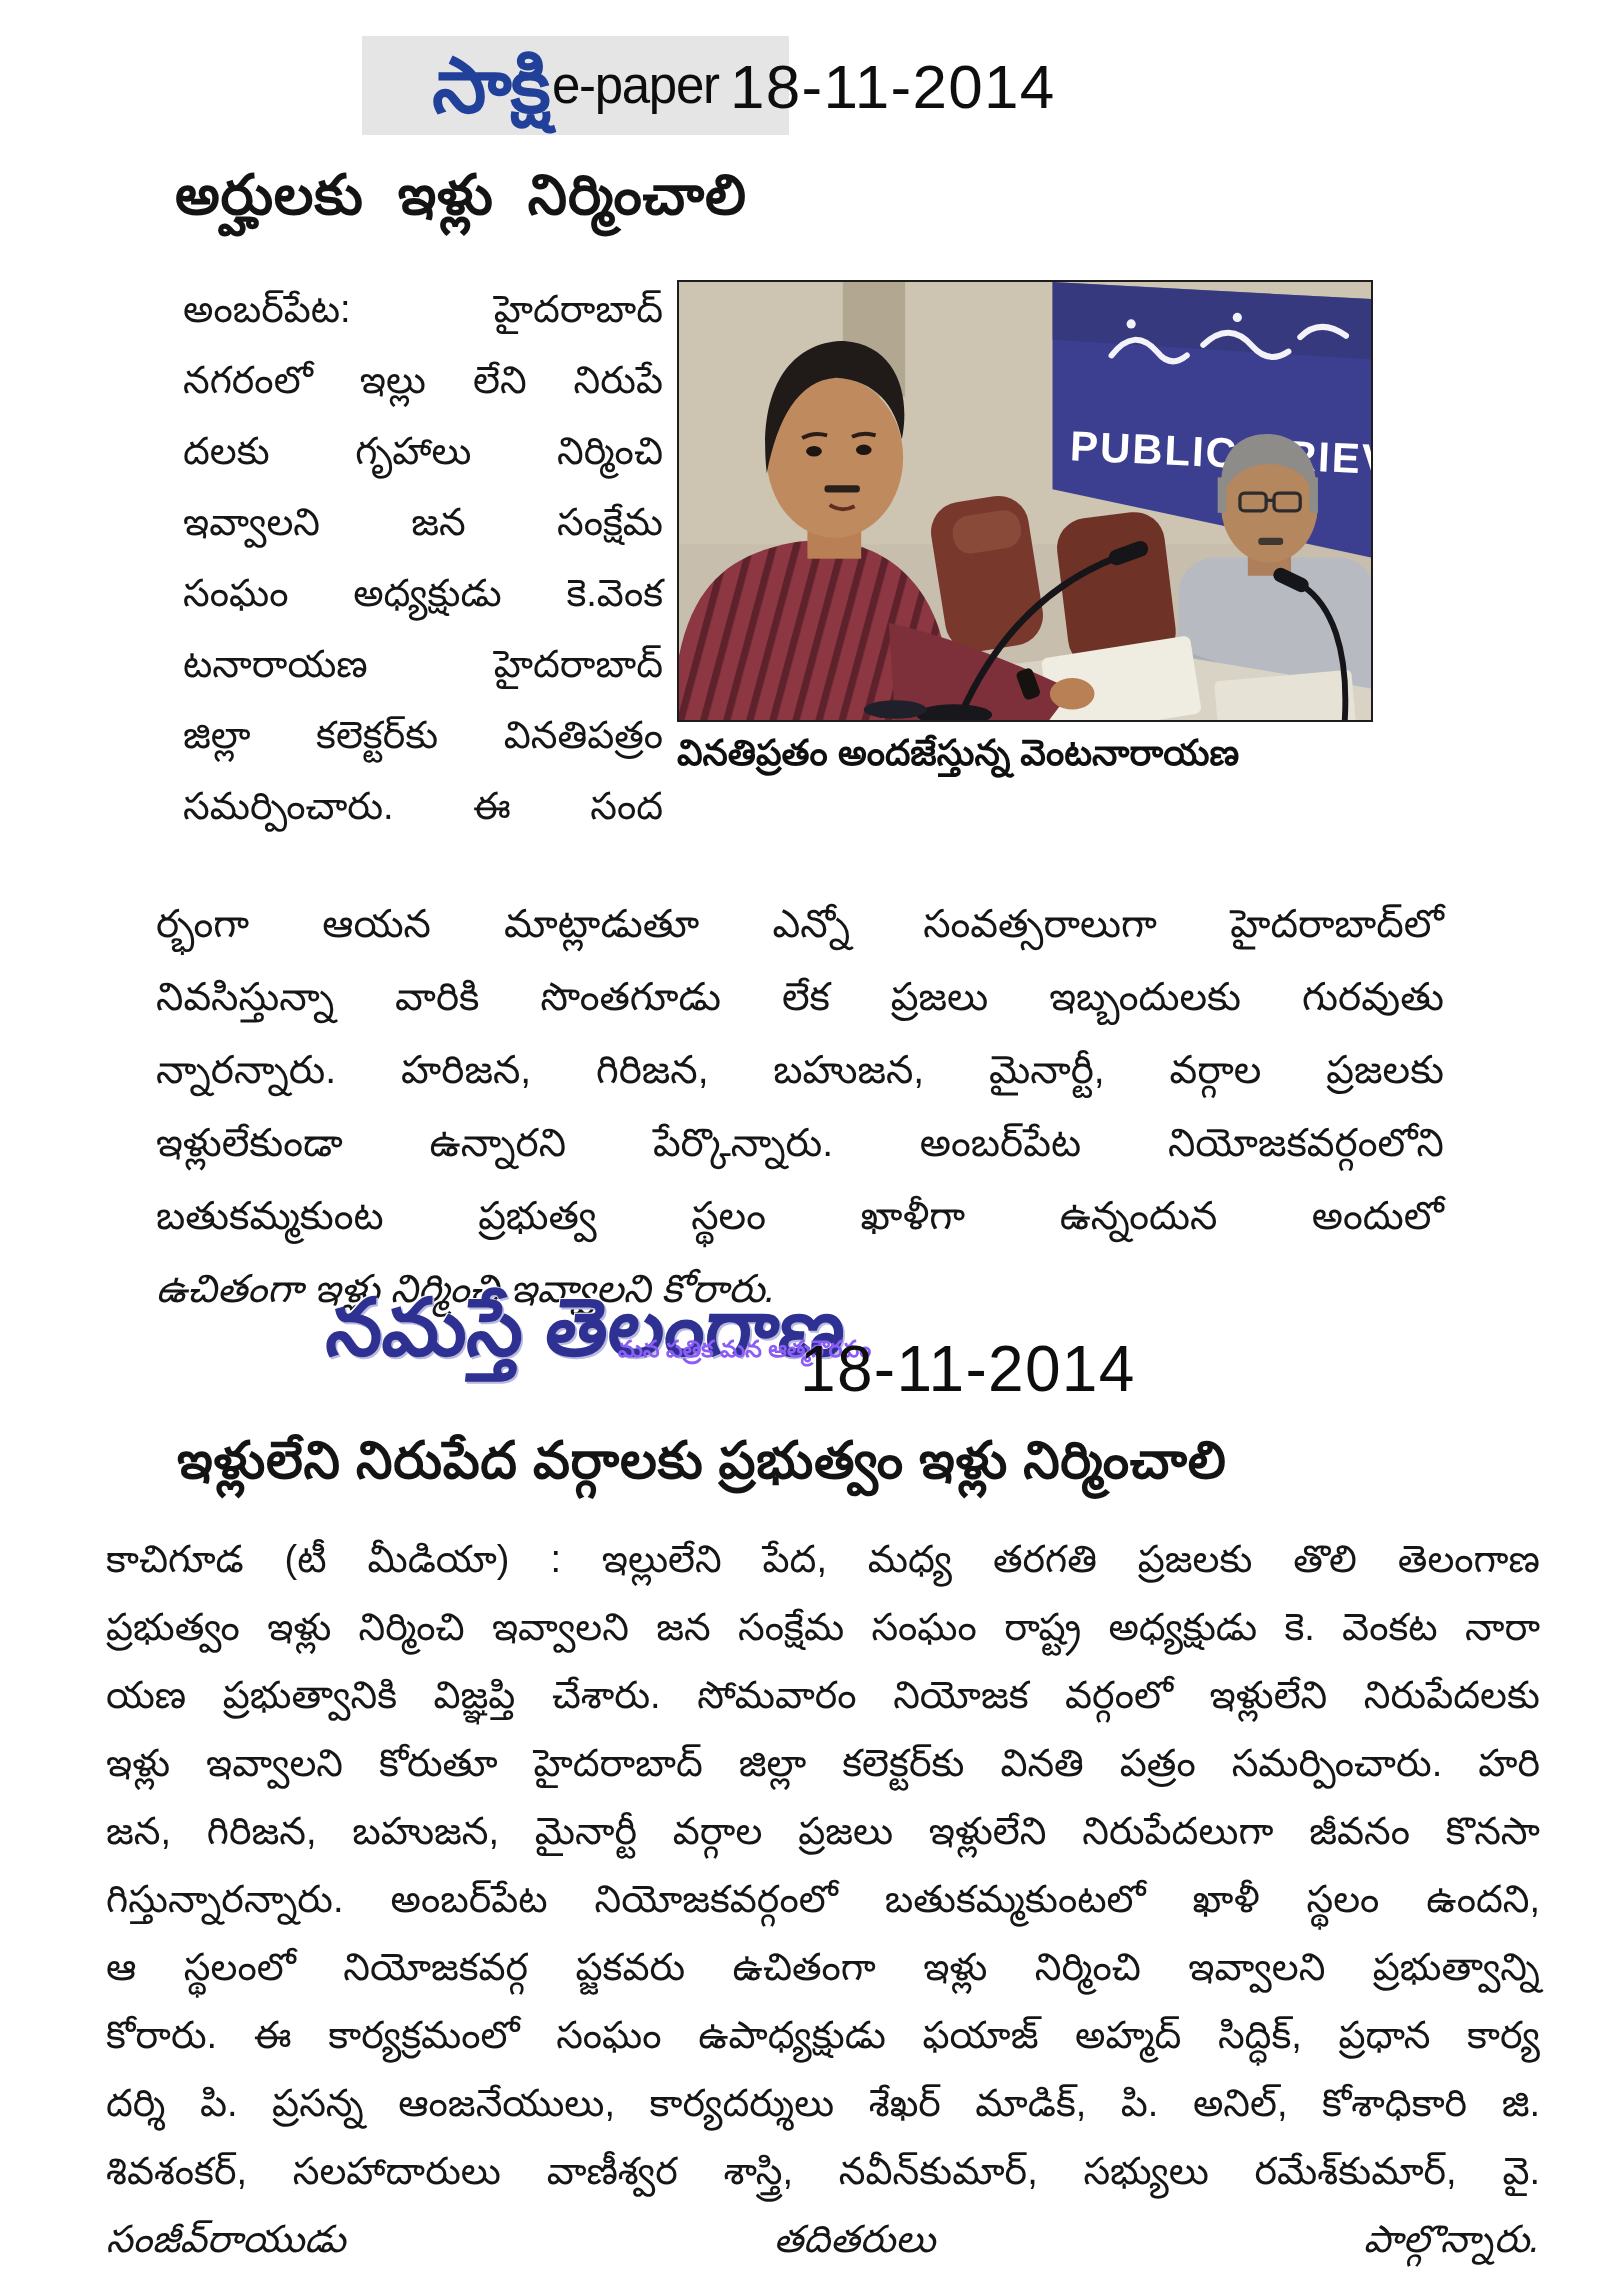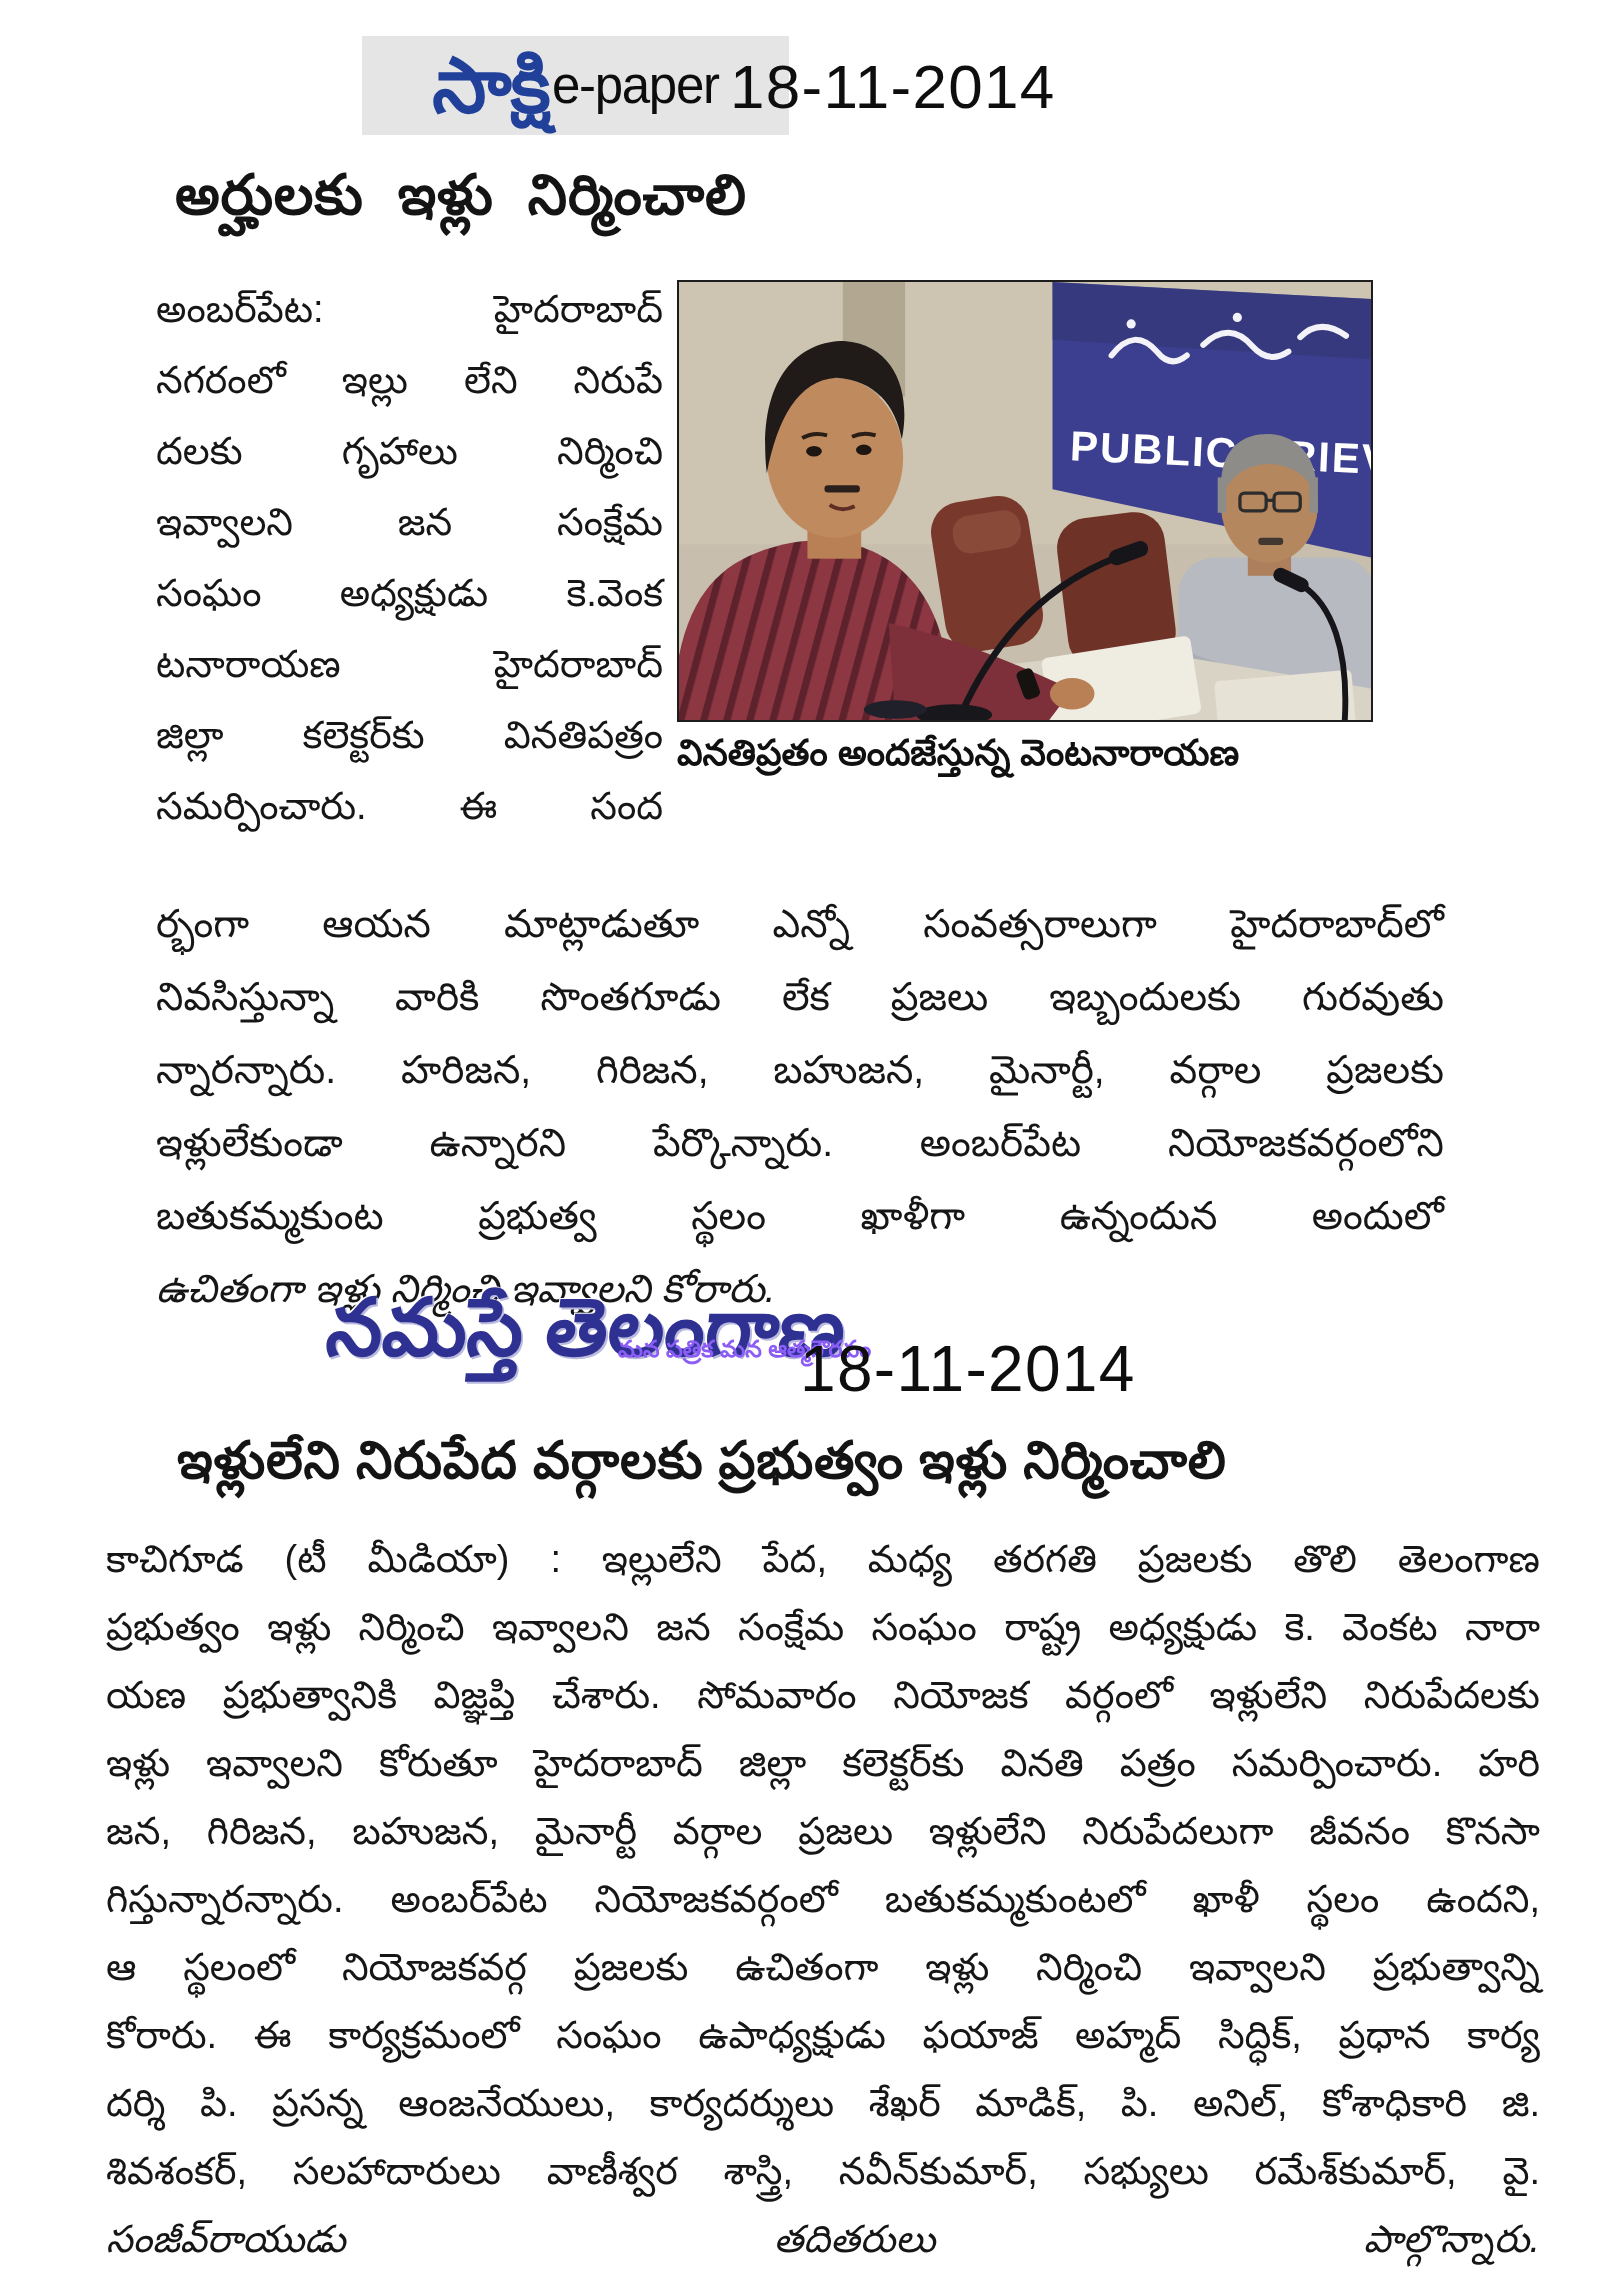--- a/index.html
+++ b/index.html
@@ -12,21 +12,21 @@
   .sakshi-te{font-size:77px;font-weight:800;color:#20409a;line-height:1;letter-spacing:-1.3px;}
   .sakshi-ep{font-size:51px;font-weight:500;color:#0d0d0d;line-height:1;margin-left:2.6px;letter-spacing:-1.3px;}
   .date{position:absolute;color:#0e0e0e;white-space:nowrap;letter-spacing:1.3px;}
   .date1{left:730px;top:51px;font-size:62px;}
   .date2{left:800px;top:1332px;font-size:64px;}
 
   
   .headline1{position:absolute;left:175px;top:165px;margin:0;font-size:56px;font-weight:800;
              color:#141414;white-space:nowrap;letter-spacing:0.7px;font-family:Liberation Mono, monospace;}
   .col1{position:absolute;left:156px;top:274px;width:507px;}
-  .col1 .line{font-size:38px;line-height:71px;text-align:justify;text-align-last:justify;white-space:normal;}
+  .col1 .line{font-size:38px;line-height:71px;text-align:justify;text-align-last:justify;white-space:normal;margin-left:27px;}
   .photo{position:absolute;left:677px;top:280px;width:696px;height:442px;margin:0;
          border:2.6px solid #1d1d1d;box-sizing:border-box;background:#c8bead;}
   .photo svg{display:block;width:100%;height:100%;}
   .caption{position:absolute;left:677px;top:732px;width:720px;font-size:36px;font-weight:700;color:#101010;white-space:nowrap;}
   .body1{position:absolute;left:156px;top:887px;width:1288px;}
   .body1 .line{font-size:39px;line-height:73px;text-align:justify;text-align-last:justify;}
   .line.lastline{text-align-last:left;font-style:italic;}
 
   
   .nt-logo{position:absolute;left:327px;top:1288px;}
@@ -166,21 +166,21 @@
 
   <h2 class="headline2">ఇళ్లులేని నిరుపేద వర్గాలకు ప్రభుత్వం ఇళ్లు నిర్మించాలి</h2>
 
   <div class="body2">
     <div class="line">కాచిగూడ (టీ మీడియా) : ఇల్లులేని పేద, మధ్య తరగతి ప్రజలకు తొలి తెలంగాణ</div>
     <div class="line">ప్రభుత్వం ఇళ్లు నిర్మించి ఇవ్వాలని జన సంక్షేమ సంఘం రాష్ట్ర అధ్యక్షుడు కె. వెంకట నారా</div>
     <div class="line">యణ ప్రభుత్వానికి విజ్ఞప్తి చేశారు. సోమవారం నియోజక వర్గంలో ఇళ్లులేని నిరుపేదలకు</div>
     <div class="line">ఇళ్లు ఇవ్వాలని కోరుతూ హైదరాబాద్ జిల్లా కలెక్టర్‌కు వినతి పత్రం సమర్పించారు. హరి</div>
     <div class="line">జన, గిరిజన, బహుజన, మైనార్టీ వర్గాల ప్రజలు ఇళ్లులేని నిరుపేదలుగా జీవనం కొనసా</div>
     <div class="line">గిస్తున్నారన్నారు. అంబర్‌పేట నియోజకవర్గంలో బతుకమ్మకుంటలో ఖాళీ స్థలం ఉందని,</div>
-    <div class="line">ఆ స్థలంలో నియోజకవర్గ ప్రజలకు ఉచితంగా ఇళ్లు నిర్మించి ఇవ్వాలని ప్రభుత్వాన్ని</div>
+    <div class="line">ఆ స్థలంలో నియోజకవర్గ ప్జకవరు ఉచితంగా ఇళ్లు నిర్మించి ఇవ్వాలని ప్రభుత్వాన్ని</div>
     <div class="line">కోరారు. ఈ కార్యక్రమంలో సంఘం ఉపాధ్యక్షుడు ఫయాజ్ అహ్మద్ సిద్ధిక్, ప్రధాన కార్య</div>
     <div class="line">దర్శి పి. ప్రసన్న ఆంజనేయులు, కార్యదర్శులు శేఖర్ మాడిక్, పి. అనిల్, కోశాధికారి జి.</div>
     <div class="line">శివశంకర్, సలహాదారులు వాణీశ్వర శాస్త్రి, నవీన్‌కుమార్, సభ్యులు రమేశ్‌కుమార్, వై.</div>
     <div class="line lastline">సంజీవ్‌రాయుడు తదితరులు పాల్గొన్నారు.</div>
   </div>
 
 </div>
 
 
 </body></html>

